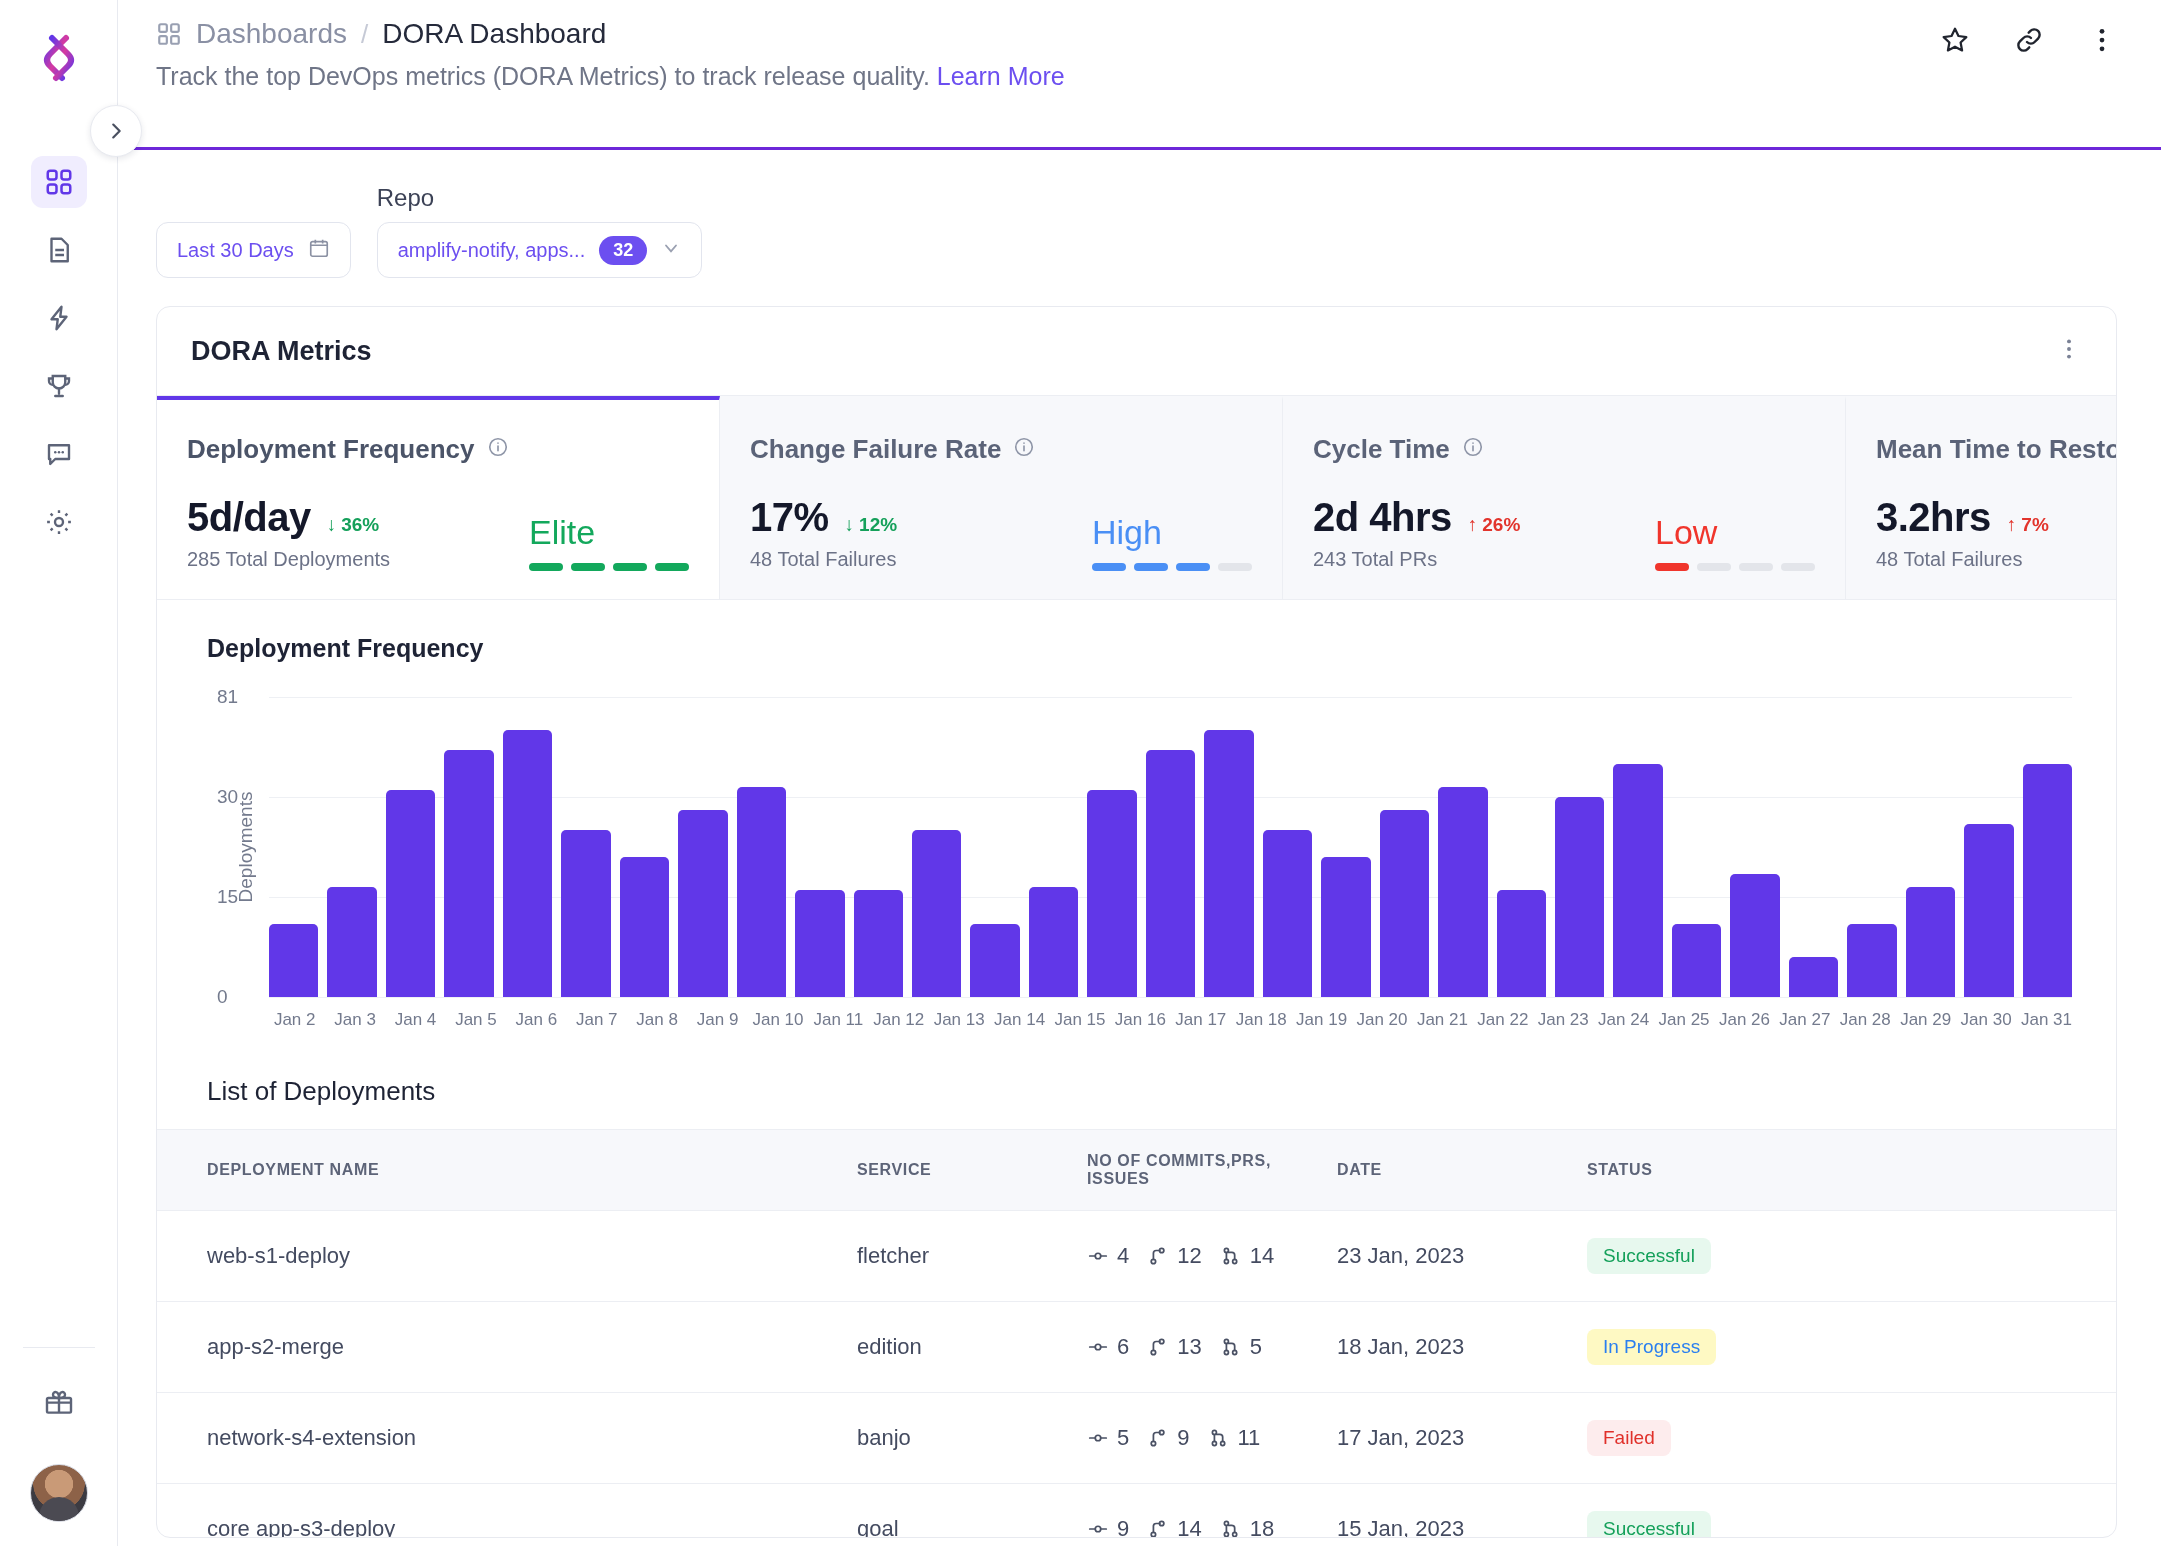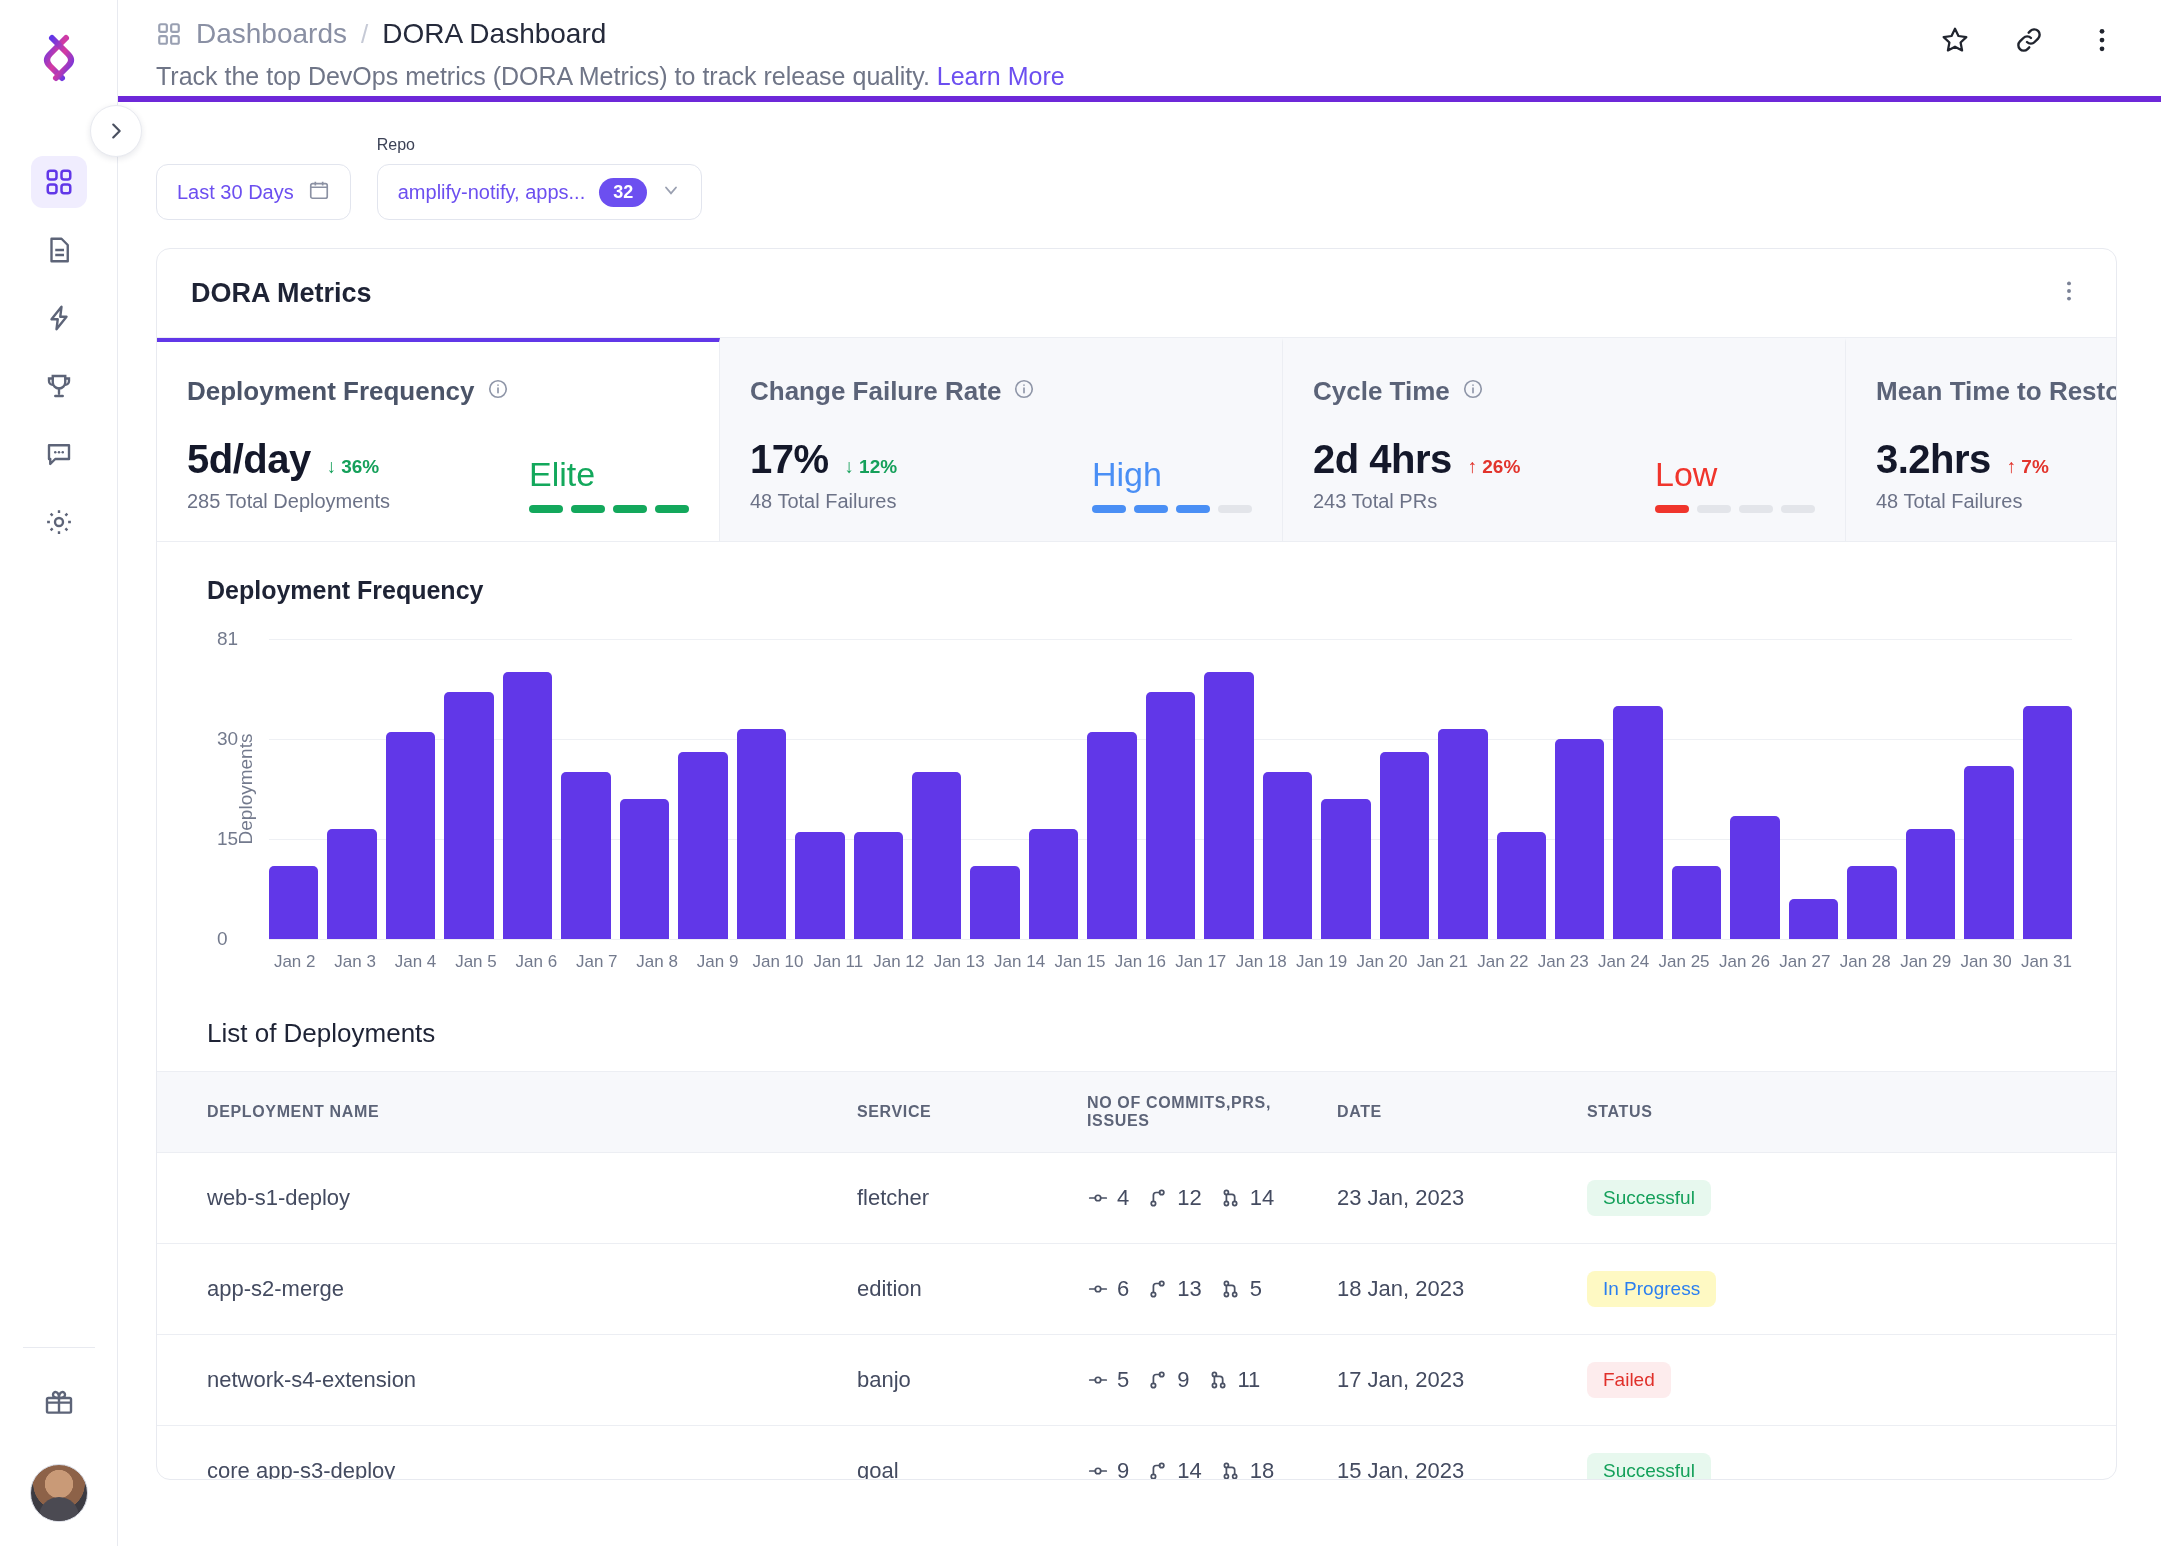--- a/index.html
+++ b/index.html
@@ -42,38 +42,38 @@
     border: 1px solid #d6d9e2; overflow: hidden; position: relative;
   }
   .avatar::after {
     content:""; position:absolute; left:50%; top:58%; transform:translateX(-50%);
     width:40px; height:34px; border-radius: 20px 20px 6px 6px; background:#4b4a52;
   }
 
   
   .main { position: absolute; left: 118px; top: 0; width: 2043px; height: 1546px; background: #fff; }
 
-  .topbar { height: 102px; border-bottom: 6px solid #6d28d9; padding: 18px 48px 12px 38px; position: relative; }
+  .topbar { height: 150px; border-bottom: 3px solid #6d28d9; padding: 18px 48px 12px 38px; position: relative; }
   .crumb { display: flex; align-items: center; gap: 14px; }
   .crumb-icon { width: 26px; height: 26px; }
   .crumb-root { font-size: 28px; color: #8a90a4; }
   .crumb-sep { font-size: 26px; color: #c6cad6; }
   .crumb-cur { font-size: 28px; color: #252a3b; font-weight: 400; }
   .subtitle { margin-top: 12px; font-size: 25px; color: #6f7par; color: #6f7587; }
   .subtitle a { color: #6c4ff0; text-decoration: none; }
   .top-actions { position: absolute; right: 44px; top: 24px; display: flex; gap: 42px; align-items: center; }
 
   
   .filters { padding: 34px 0 0 38px; display: flex; align-items: flex-end; gap: 26px; }
   .pill {
     height: 56px; border: 1px solid #e2e5ee; border-radius: 12px; background: #fff;
     display: flex; align-items: center; gap: 14px; padding: 0 20px;
     font-size: 20px; color: #6c4ff0;
   }
-  .repo-label { font-size: 16px; color: #3c4256; margin-bottom: 10px; }
+  .repo-label { font-size: 24px; color: #3c4256; margin-bottom: 10px; }
   .badge-count {
     background: #6c4ff0; color: #fff; border-radius: 20px;
     font-size: 18px; padding: 4px 14px; font-weight: 600;
   }
   .chev { color: #9aa0b1; font-size: 16px; }
 
   
   .panel {
     margin: 28px 44px 0 38px; border: 1px solid #e8eaf0; border-radius: 14px;
     background: #fff; overflow: hidden; height: 1232px;

